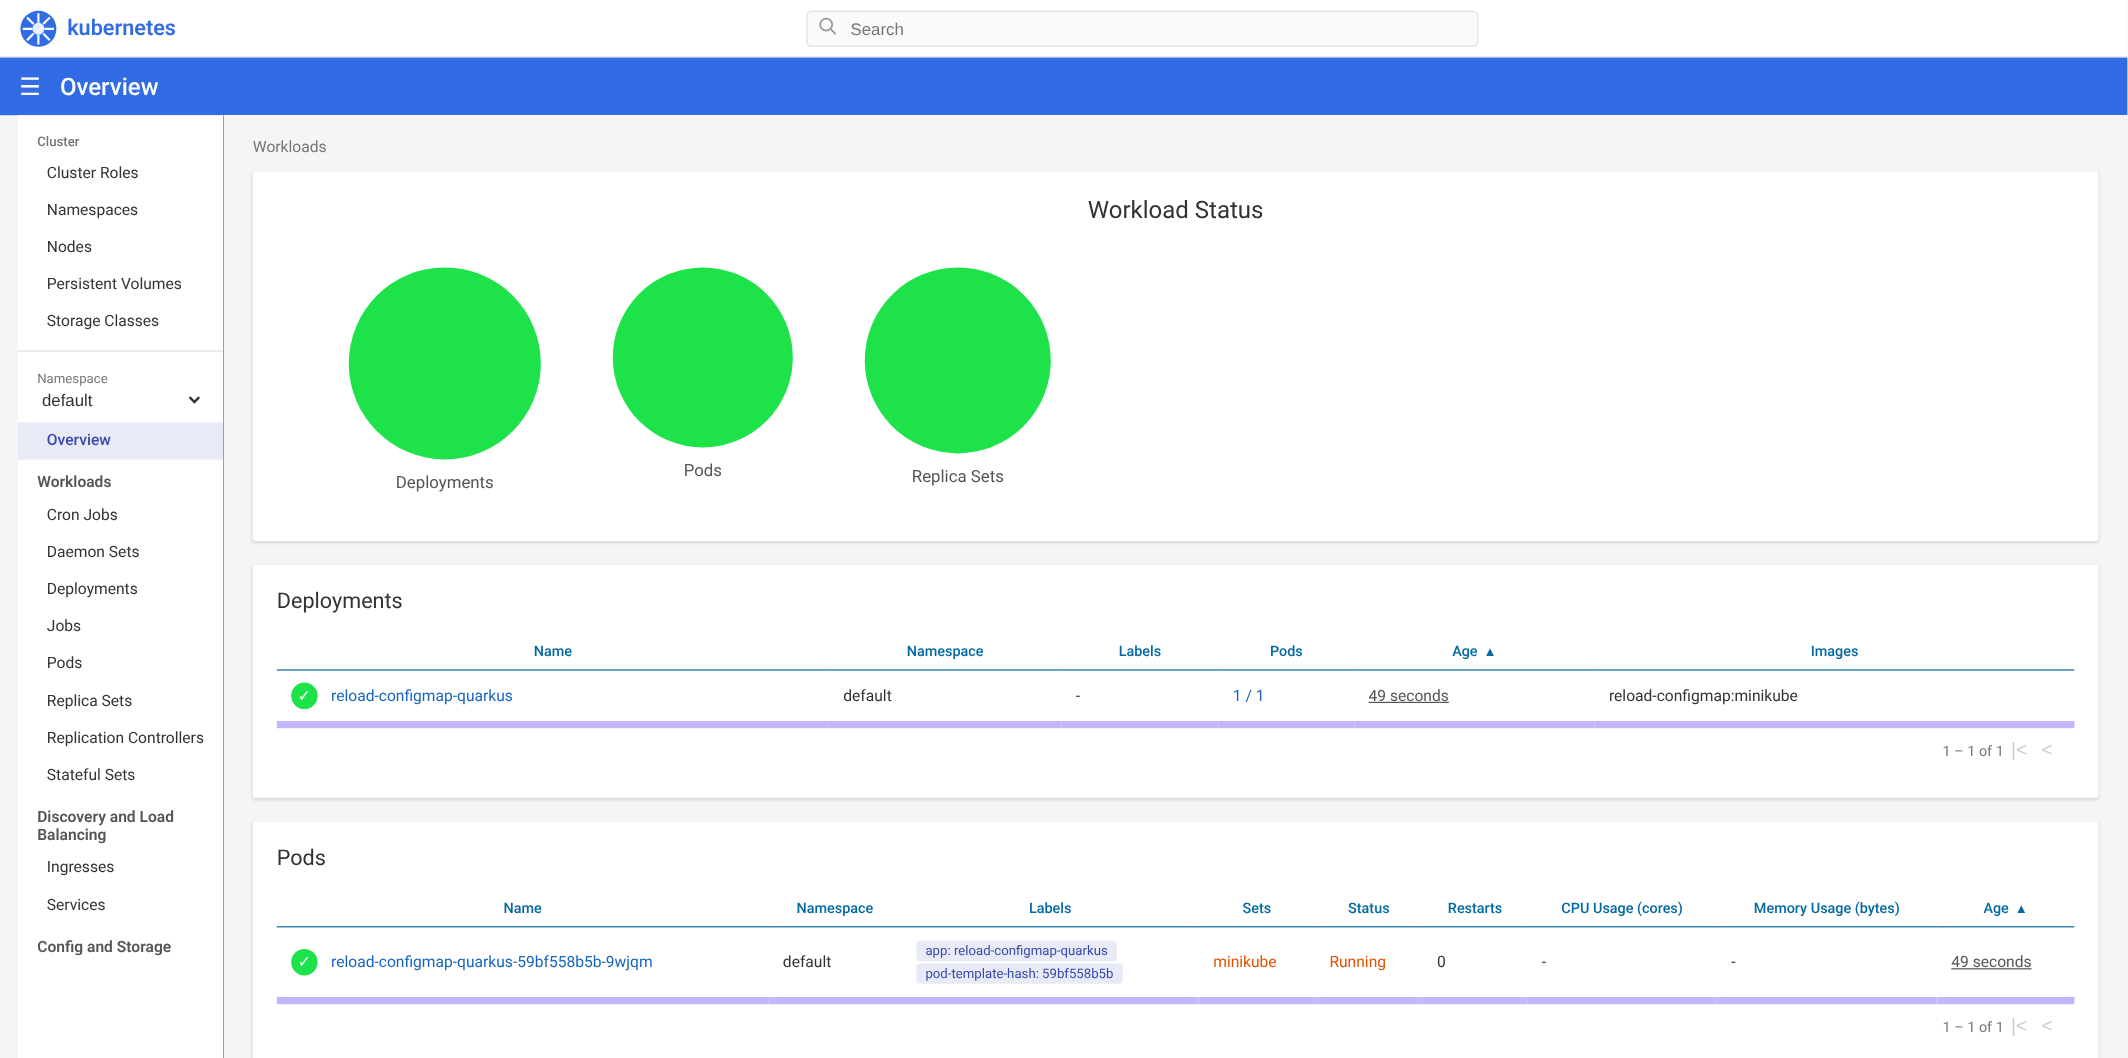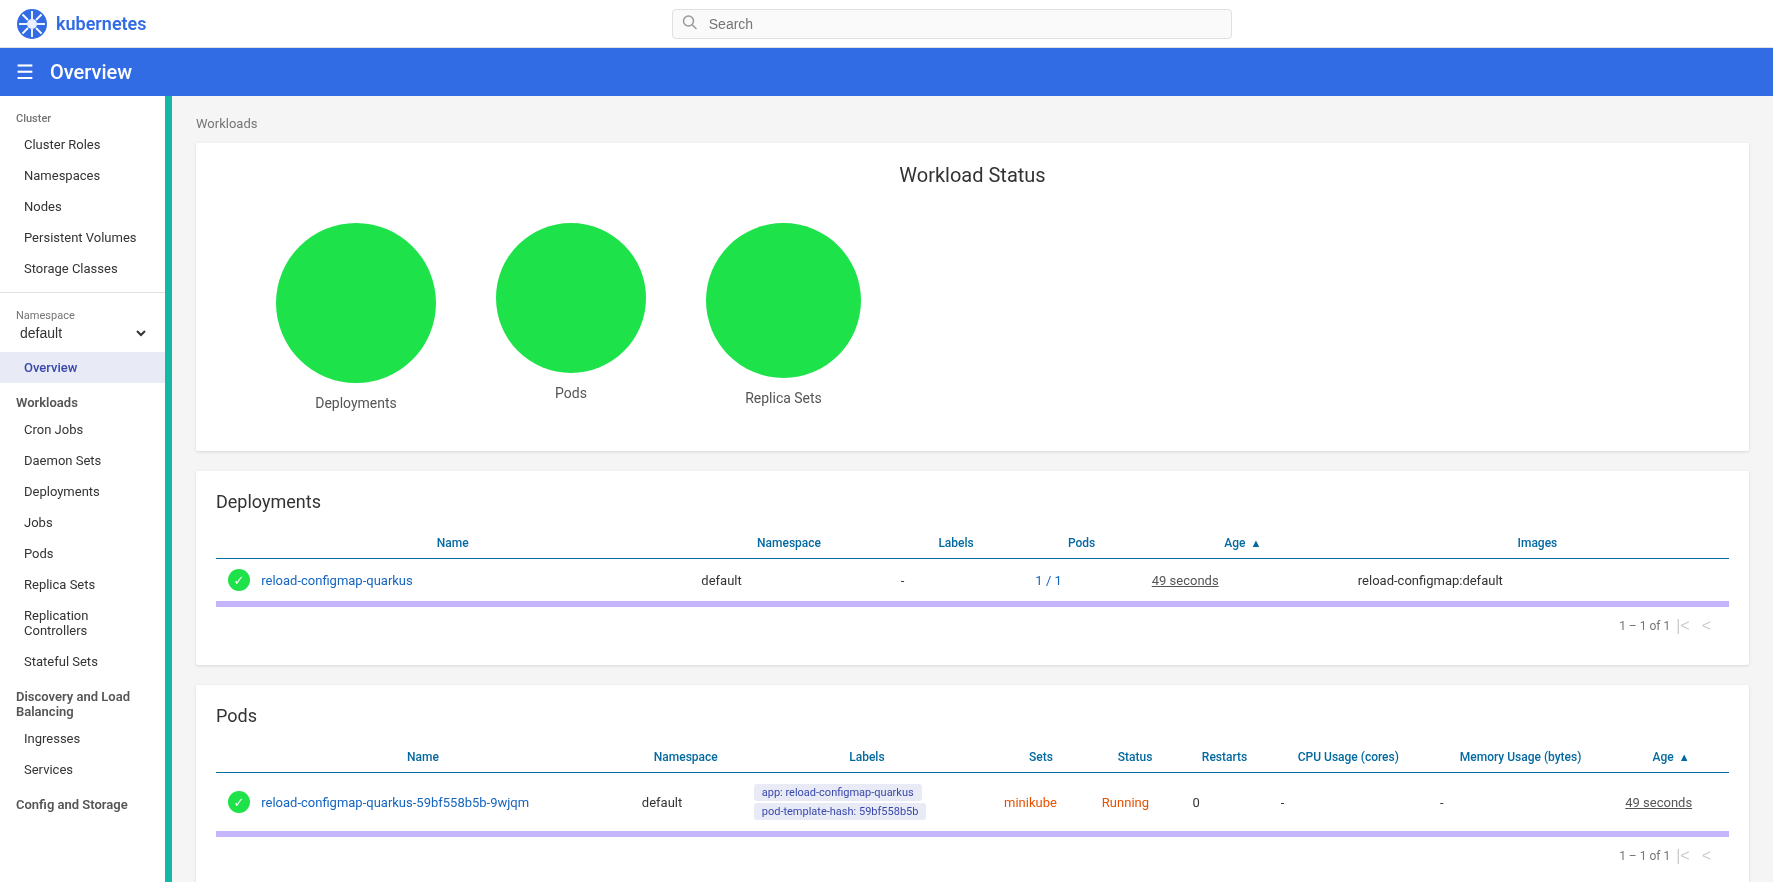--- a/index.html
+++ b/index.html
@@ -15,21 +15,21 @@
 
     
     .header-bar { background: #326ce5; height: 48px; display: flex; align-items: center; padding: 0 16px; flex-shrink: 0; }
     .hamburger { color: #fff; margin-right: 16px; cursor: pointer; font-size: 20px; }
     .header-title { color: #fff; font-size: 20px; font-weight: 500; }
 
     
     .main-layout { display: flex; flex: 1; overflow: hidden; }
 
     
-    .sidebar { width: 172px; background: #fff; border-right: 7px solid #14b8a6; overflow-y: auto; flex-shrink: 0; }
+    .sidebar { width: 172px; background: #fff; border-right: 1px solid #14b8a6; overflow-y: auto; flex-shrink: 0; margin-left: 15px; }
     .sidebar-section-label { padding: 16px 16px 4px; color: #757575; font-size: 11px; font-weight: 500; text-transform: none; letter-spacing: 0; }
     .sidebar-item { padding: 8px 16px 8px 24px; color: #333; cursor: pointer; font-size: 13px; }
     .sidebar-item.active { background: #e8eaf6; color: #3949ab; font-weight: 500; }
     .sidebar-namespace { padding: 8px 16px; }
     .sidebar-namespace .ns-label { font-size: 11px; color: #757575; }
     .sidebar-namespace select { width: 100%; border: none; background: transparent; font-size: 14px; color: #333; cursor: pointer; outline: none; padding: 2px 0; }
     .sidebar-divider { border: none; border-top: 1px solid #e0e0e0; margin: 8px 0; }
     .sidebar-section-header { padding: 12px 16px 4px; color: #555; font-size: 13px; font-weight: 600; }
 
     
@@ -182,21 +182,21 @@
         <tbody>
           <tr class="table-row">
             <td>
               <span class="green-check">✓</span>
               <a class="link-cell" style="margin-left:8px;">reload-configmap-quarkus</a>
             </td>
             <td>default</td>
             <td>-</td>
             <td class="pods-cell">1 / 1</td>
             <td><span class="age-underline">49 seconds</span></td>
-            <td>reload-configmap:default</td>
+            <td>reload-configmap:minikube</td>
           </tr>
         </tbody>
       </table>
       <div class="pagination">
         <span>1 – 1 of 1</span>
         <button class="pagination-btn" disabled="">|&lt;</button>
         <button class="pagination-btn" disabled="">&lt;</button>
       </div>
     </div>
 

